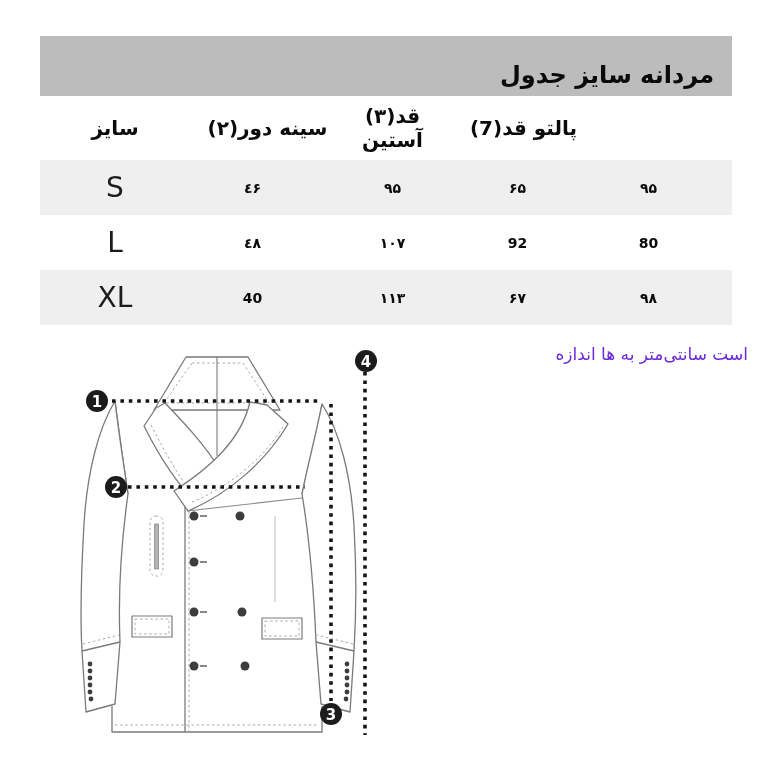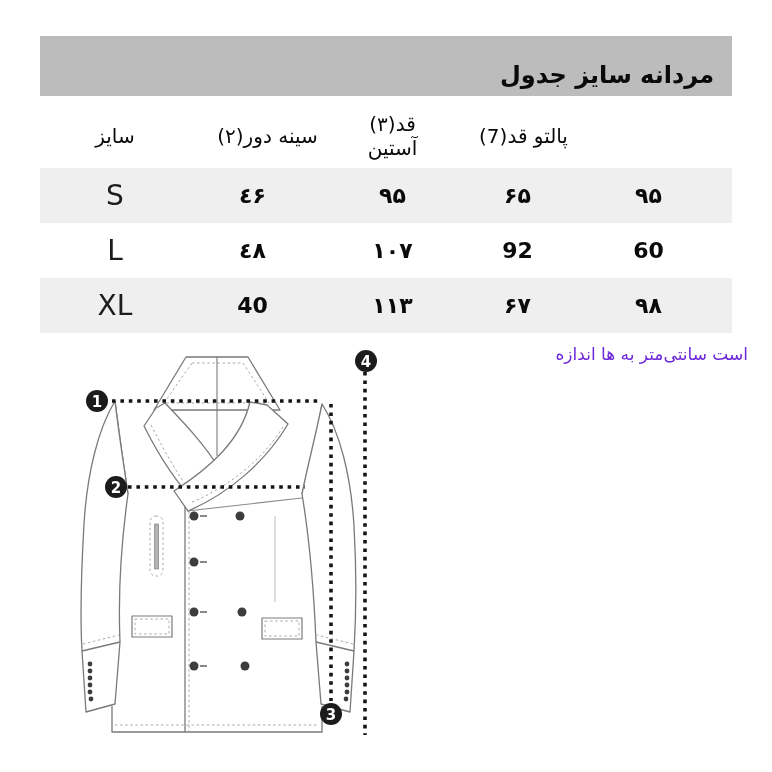--- a/index.html
+++ b/index.html
@@ -3,27 +3,27 @@
 <meta charset="utf-8">
 <style>
   html,body{margin:0;padding:0;background:#ffffff;}
   .page{position:relative;width:772px;height:772px;background:#ffffff;overflow:hidden;
         font-family:"DejaVu Sans",sans-serif;color:#0a0a0a;}
   .tablewrap{position:absolute;left:40px;top:36px;width:692px;}
   .title-bar{height:60px;background:#bcbcbc;display:flex;align-items:center;justify-content:flex-end;
              padding-right:18px;box-sizing:border-box;}
   .title-bar .t{font-size:24px;font-weight:bold;direction:ltr;margin-top:18px;}
   .row{display:flex;align-items:center;}
-  .hrow{height:64px;font-weight:normal;font-size:20px;margin-top:8px;}
+  .hrow{height:64px;font-weight:bold;font-size:20px;}
   .drow{height:55px;}
   .stripe{background:#efefef;}
   .cell{display:flex;align-items:center;justify-content:center;text-align:center;direction:ltr;}
   .c0{width:150px;}.c1{width:125px;}.c2{width:155px;}.c3{width:95px;}.c4{width:167px;}
   .sizecell{font-size:28px;font-weight:400;color:#1c1c1c;}
-  .valcell{font-size:22px;font-weight:bold;}
+  .valcell{font-size:14px;font-weight:bold;}
   .note{position:absolute;top:344px;right:24px;font-size:17px;direction:ltr;color:#6d28d9;}
   .diagram{position:absolute;left:60px;top:344px;}
 </style>
 </head>
 <body>
 
 <div class="page">
 
   <div class="tablewrap">
     <div class="title-bar">
@@ -43,21 +43,21 @@
       <div class="cell c2 valcell">۹۵</div>
       <div class="cell c3 valcell">۶۵</div>
       <div class="cell c4 valcell">۹۵</div>
     </div>
 
     <div class="row drow">
       <div class="cell c0 sizecell">L</div>
       <div class="cell c1 valcell">٤۸</div>
       <div class="cell c2 valcell">۱۰۷</div>
       <div class="cell c3 valcell">92</div>
-      <div class="cell c4 valcell">60</div>
+      <div class="cell c4 valcell">80</div>
     </div>
 
     <div class="row drow stripe">
       <div class="cell c0 sizecell">XL</div>
       <div class="cell c1 valcell">40</div>
       <div class="cell c2 valcell">۱۱۳</div>
       <div class="cell c3 valcell">۶۷</div>
       <div class="cell c4 valcell">۹۸</div>
     </div>
   </div>

